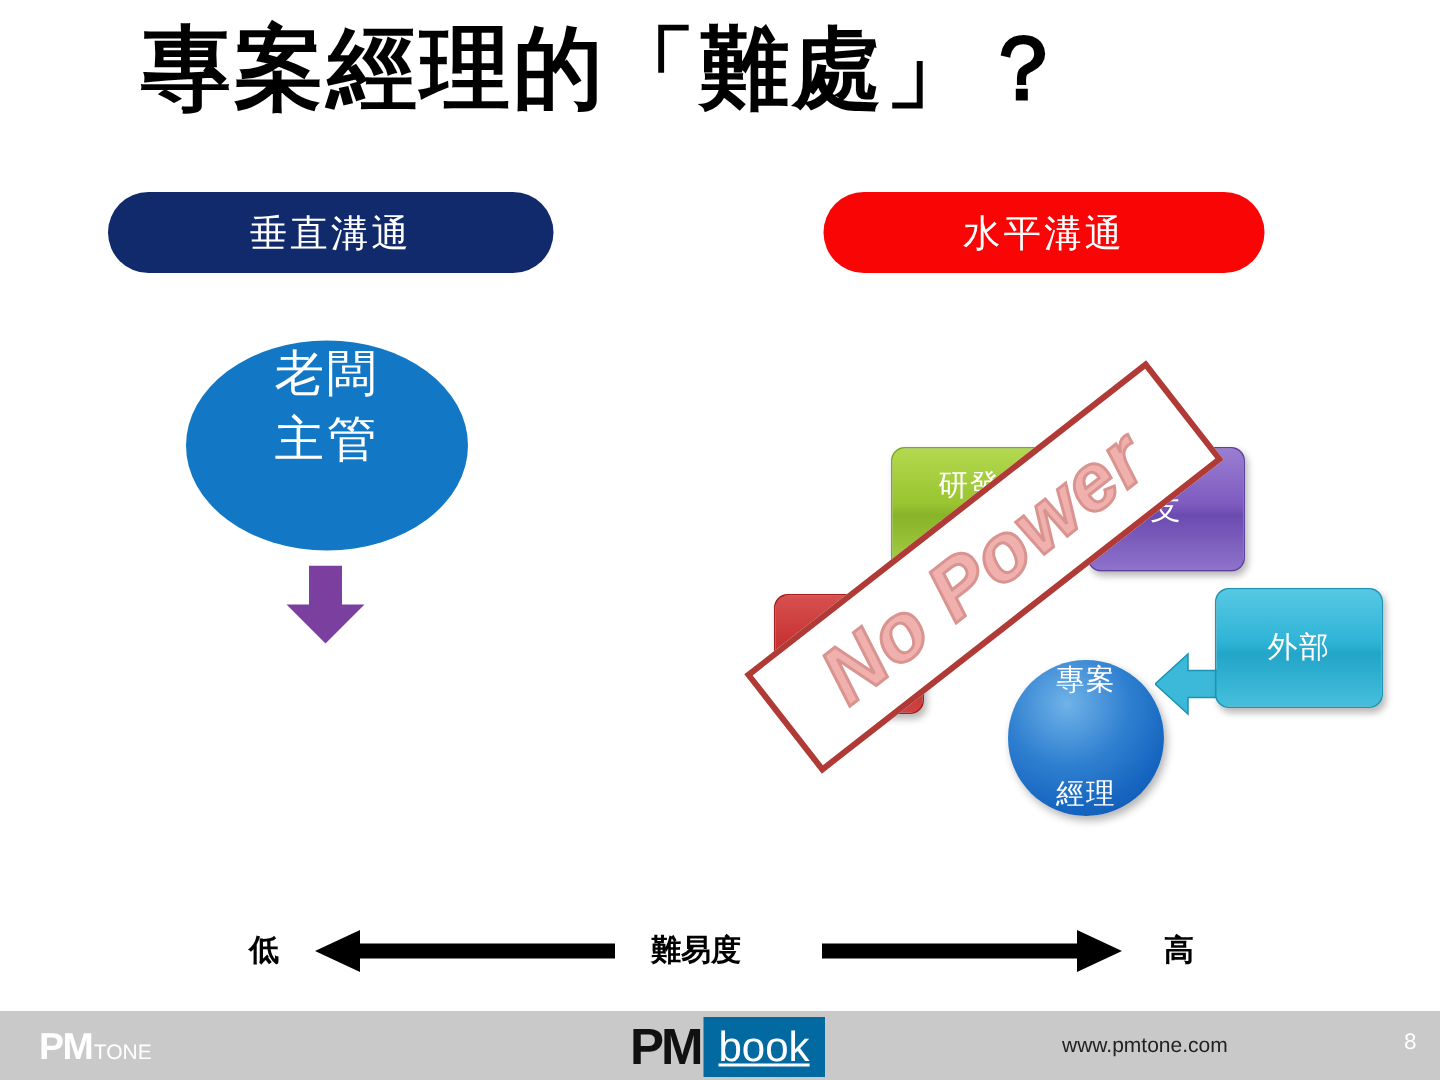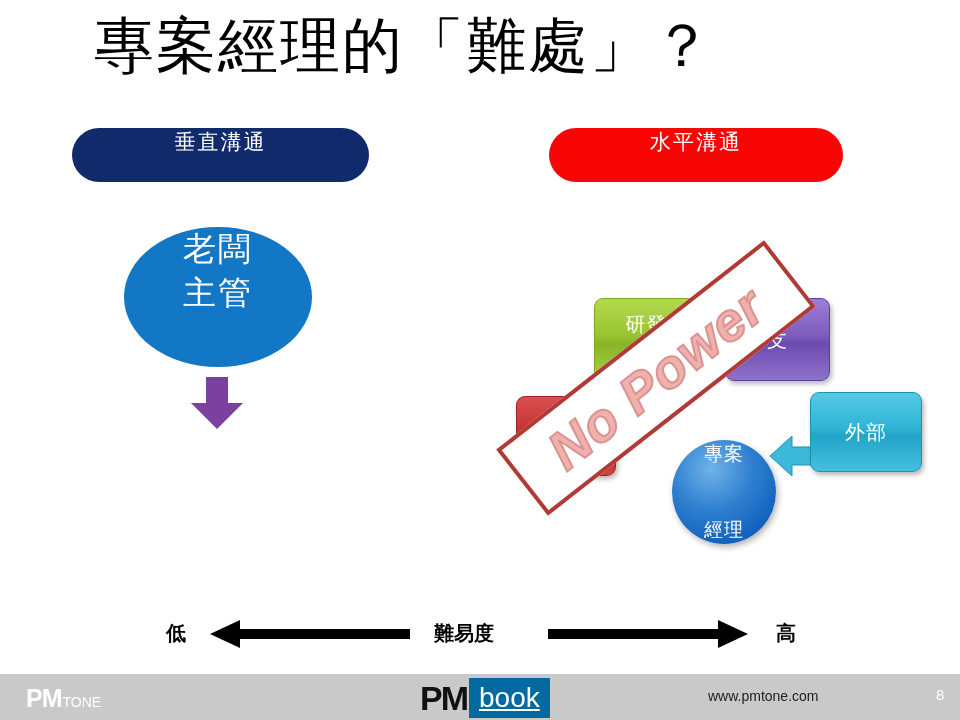--- a/index.html
+++ b/index.html
@@ -14,35 +14,36 @@
     width: 960px; height: 720px;
     background: #ffffff;
   }
 
   
   .title {
     position: absolute;
     top: 8px; left: 0; width: 808px;
     text-align: center;
     font-size: 60px;
-    font-weight: normal;
+    font-weight: bold;
     color: #000000;
     letter-spacing: 2px;
     line-height: 1.25;
     white-space: nowrap;
   }
 
   
   .pill {
     position: absolute;
     display: flex;
+    align-items: center;
     justify-content: center;
     border-radius: 999px;
     color: #ffffff;
-    font-size: 21px;
+    font-size: 25px;
     letter-spacing: 2px;
   }
   .pill-vertical {
     left: 72px; top: 128px;
     width: 297px; height: 54px;
     background: #102a6b;
   }
   .pill-horizontal {
     left: 549px; top: 128px;
     width: 294px; height: 54px;

